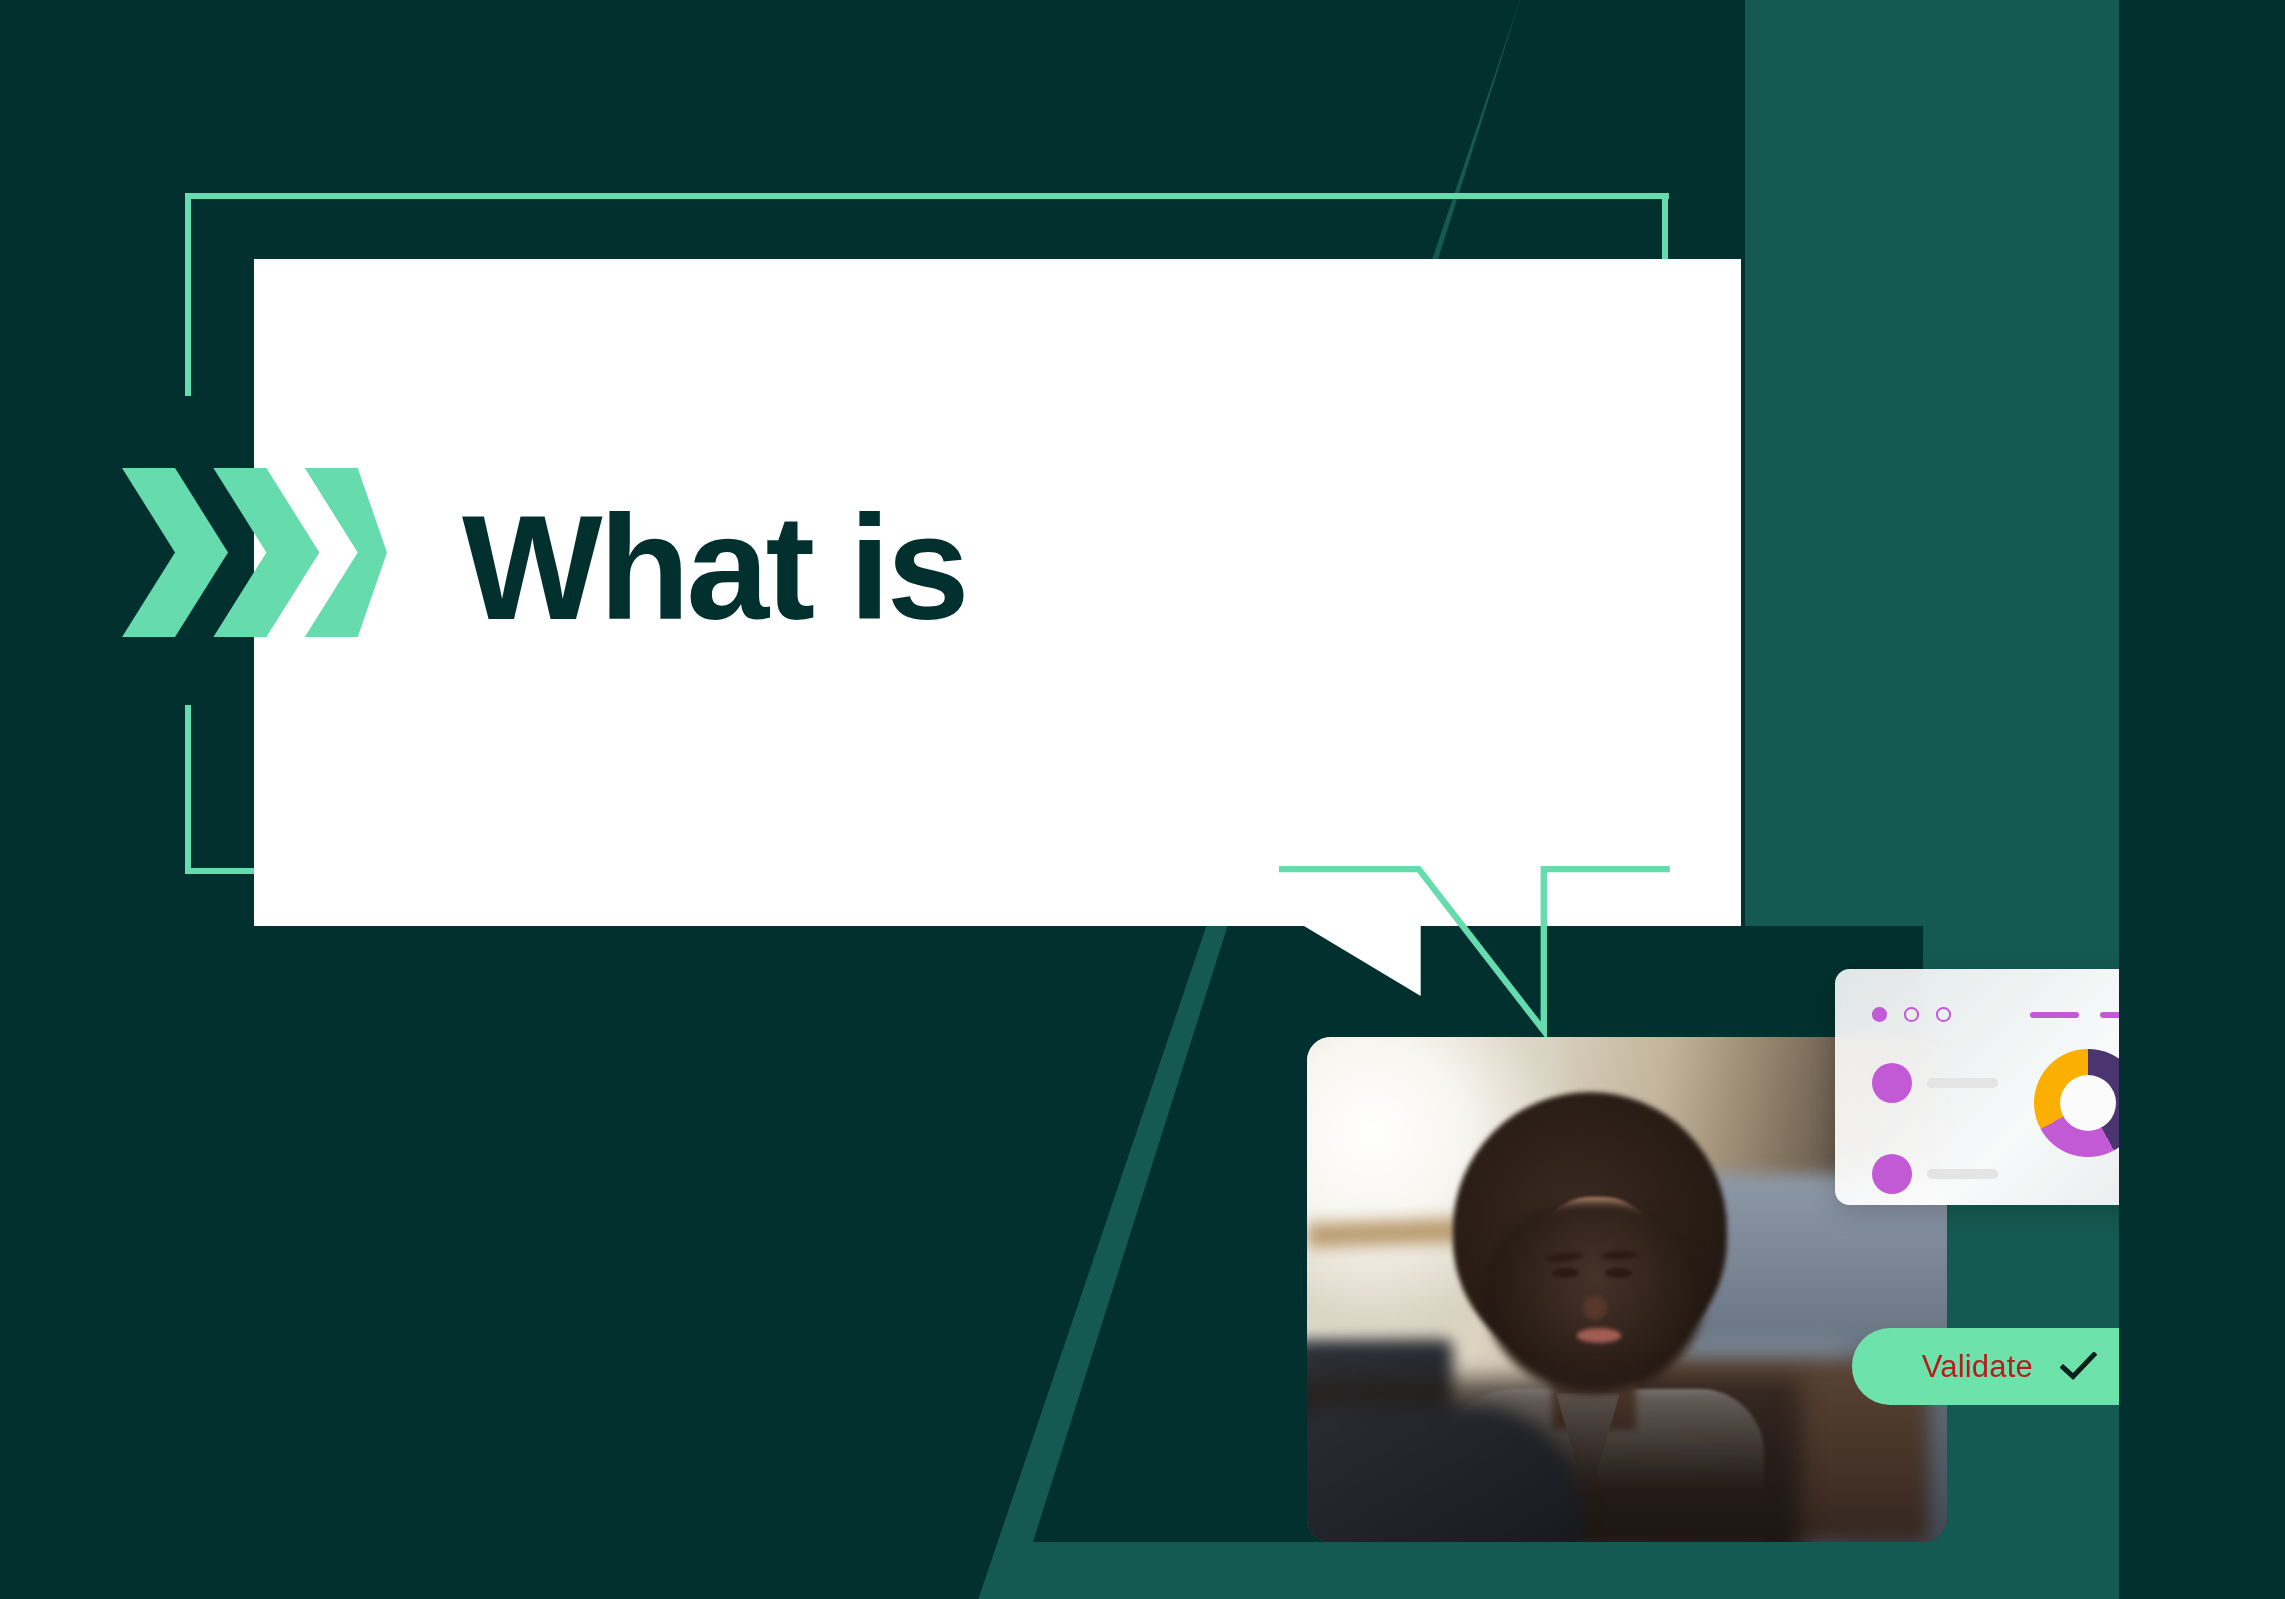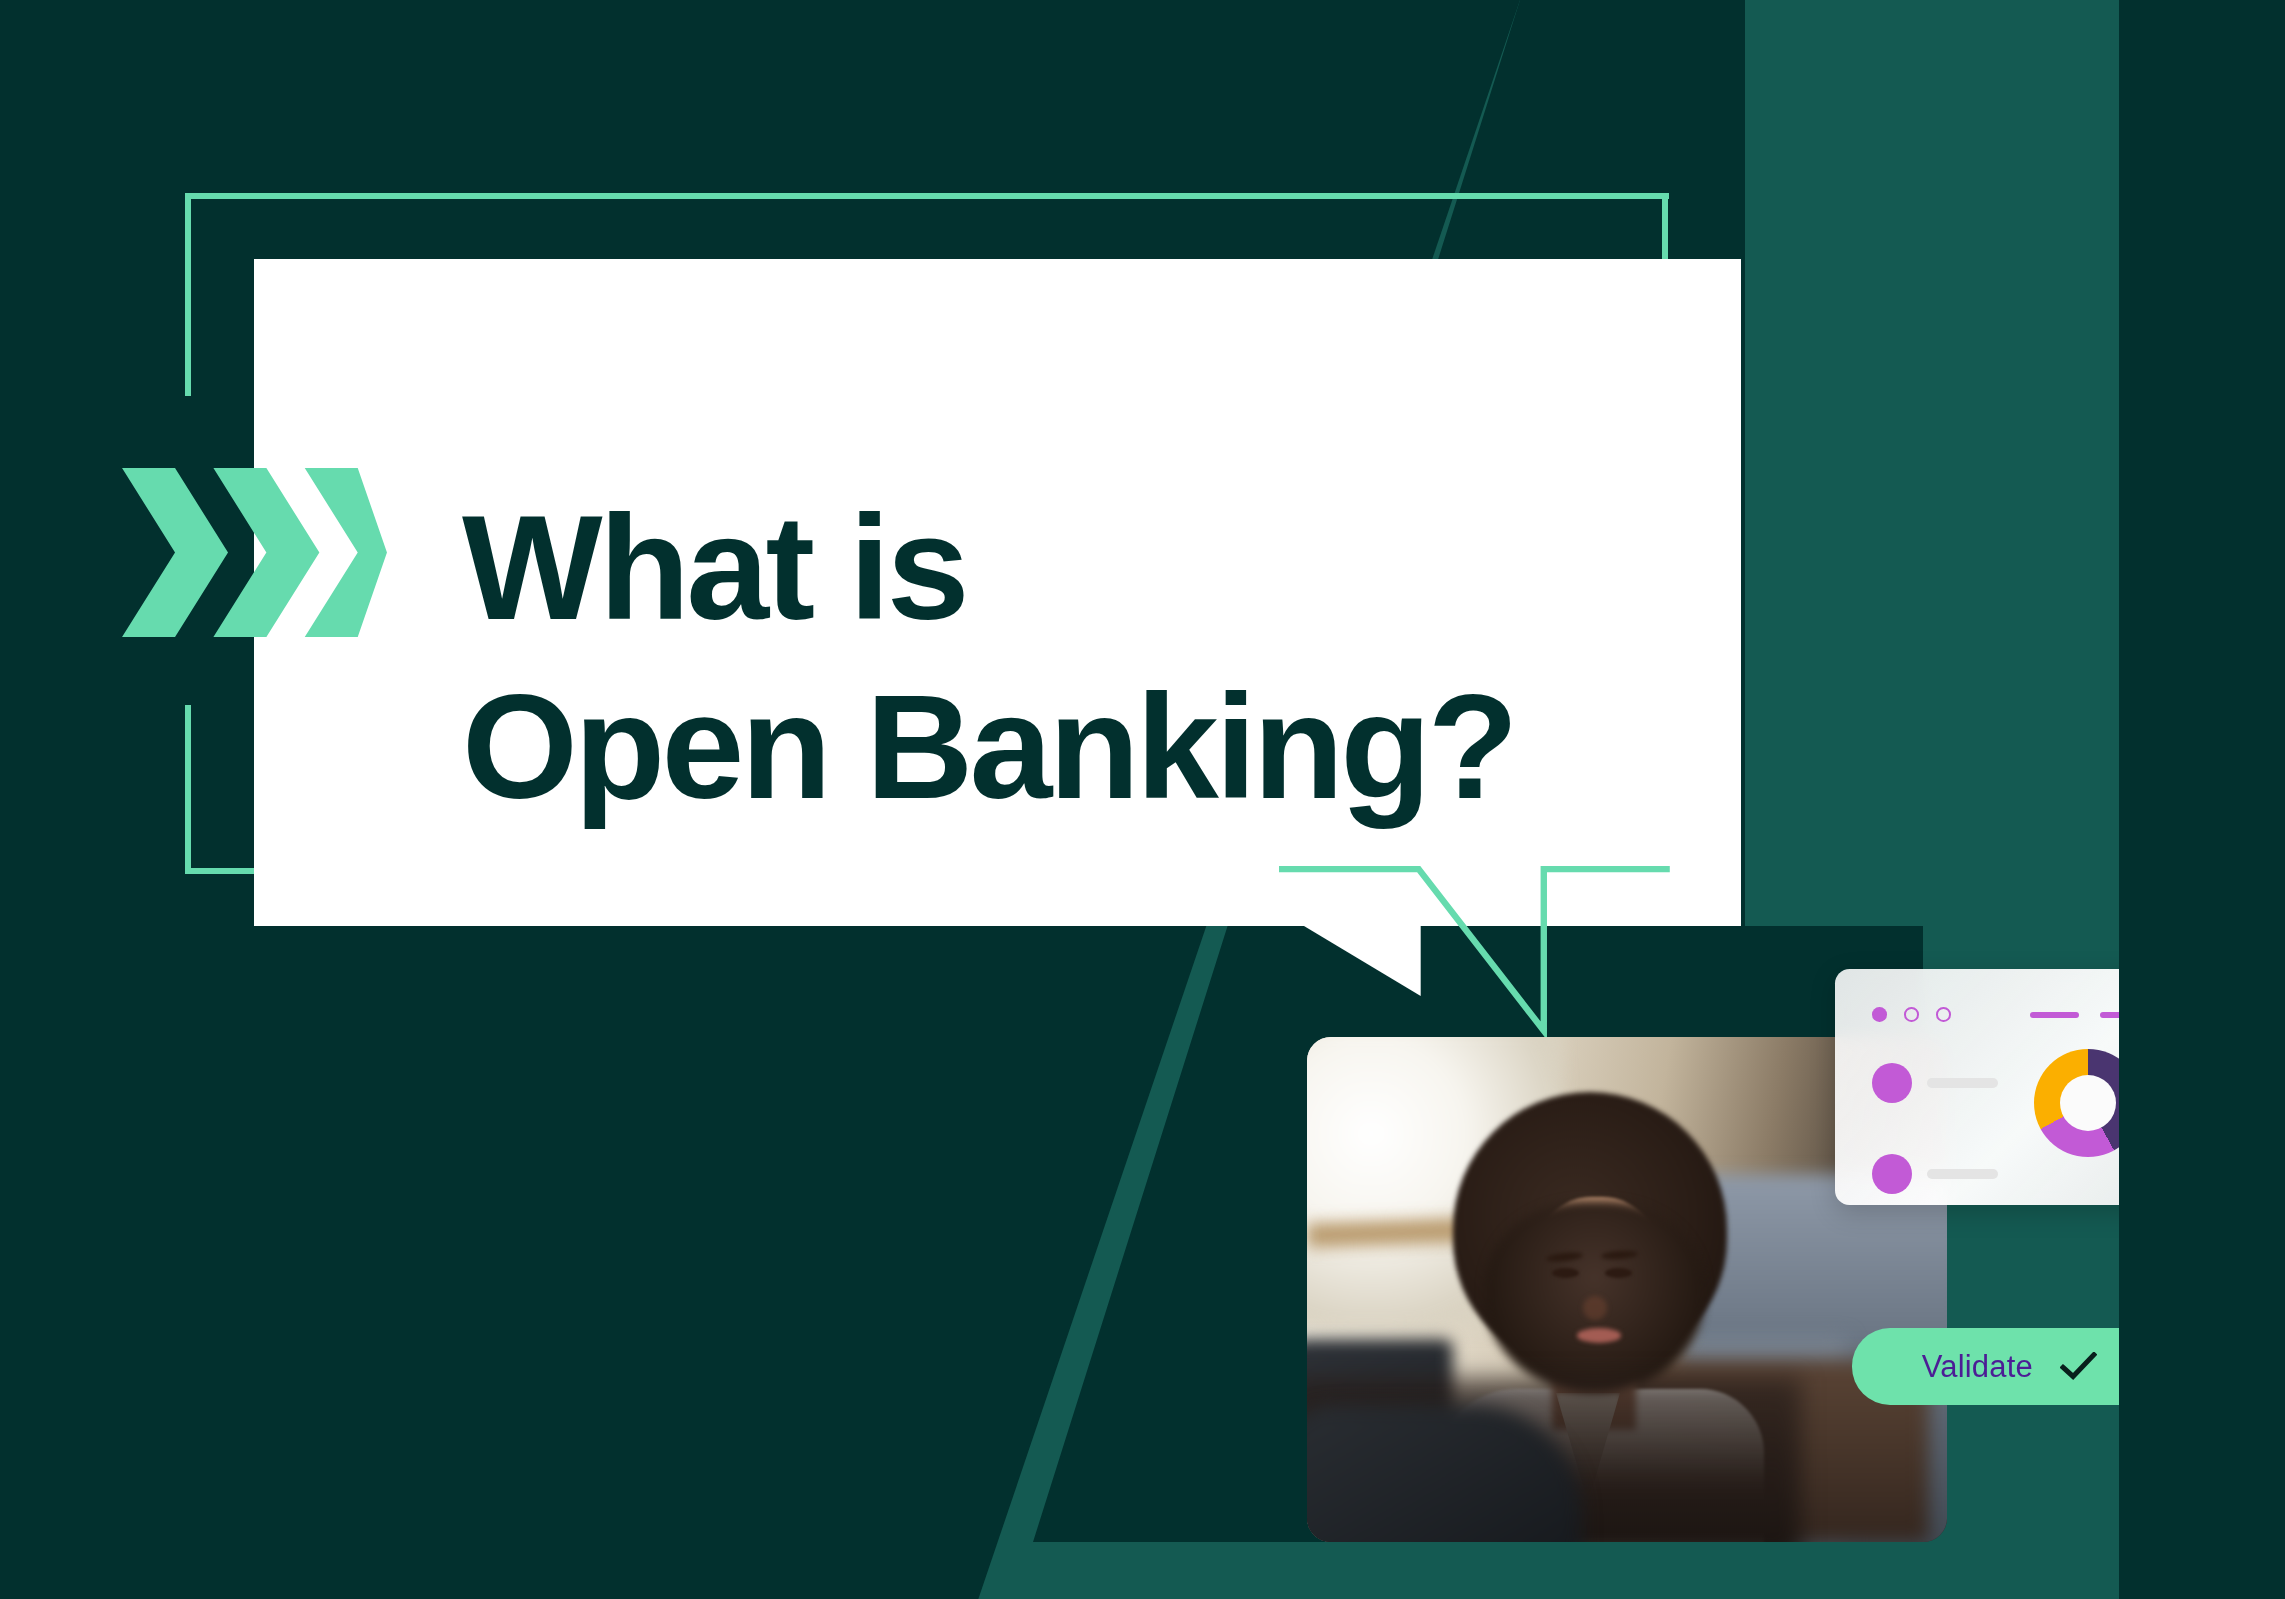--- a/index.html
+++ b/index.html
@@ -269,21 +269,21 @@
     background: #6ee2ab;
     display: flex;
     align-items: center;
     justify-content: center;
     gap: 27.4px;
     border: none;
     cursor: pointer;
     padding: 0;
   }
   .validate .label {
-    color: #4c1d95;
+    color: #b91c1c;
     font-family: "Liberation Sans", sans-serif;
     font-size: 31px;
     font-weight: 400;
     letter-spacing: 0.2px;
   }
   .validate .check { display: block; }
 </style>
 </head>
 <body>
 
@@ -310,21 +310,20 @@
   </svg>
 
   <svg class="chevrons" viewBox="0 0 290 185" width="265" height="169">
     <polygon points="0,0 58,0 116,92.5 58,185 0,185 58,92.5" fill="#66dbae"></polygon>
     <polygon points="100,0 158,0 216,92.5 158,185 100,185 158,92.5" fill="#66dbae"></polygon>
     <polygon points="200,0 258,0 290,92.5 258,185 200,185 258,92.5" fill="#66dbae"></polygon>
   </svg>
 
   <h1 class="headline">
     <span class="line">What is</span>
-    <span class="line">Open Banking?</span>
   </h1>
 
   <div class="photo">
     <div class="ph-bgwall"></div>
     <div class="ph-window"></div>
     <div class="ph-windowframe"></div>
     <div class="ph-monitor"></div>
     <div class="ph-monitor2"></div>
     <div class="ph-floor"></div>
     <div class="ph-chair"></div>

